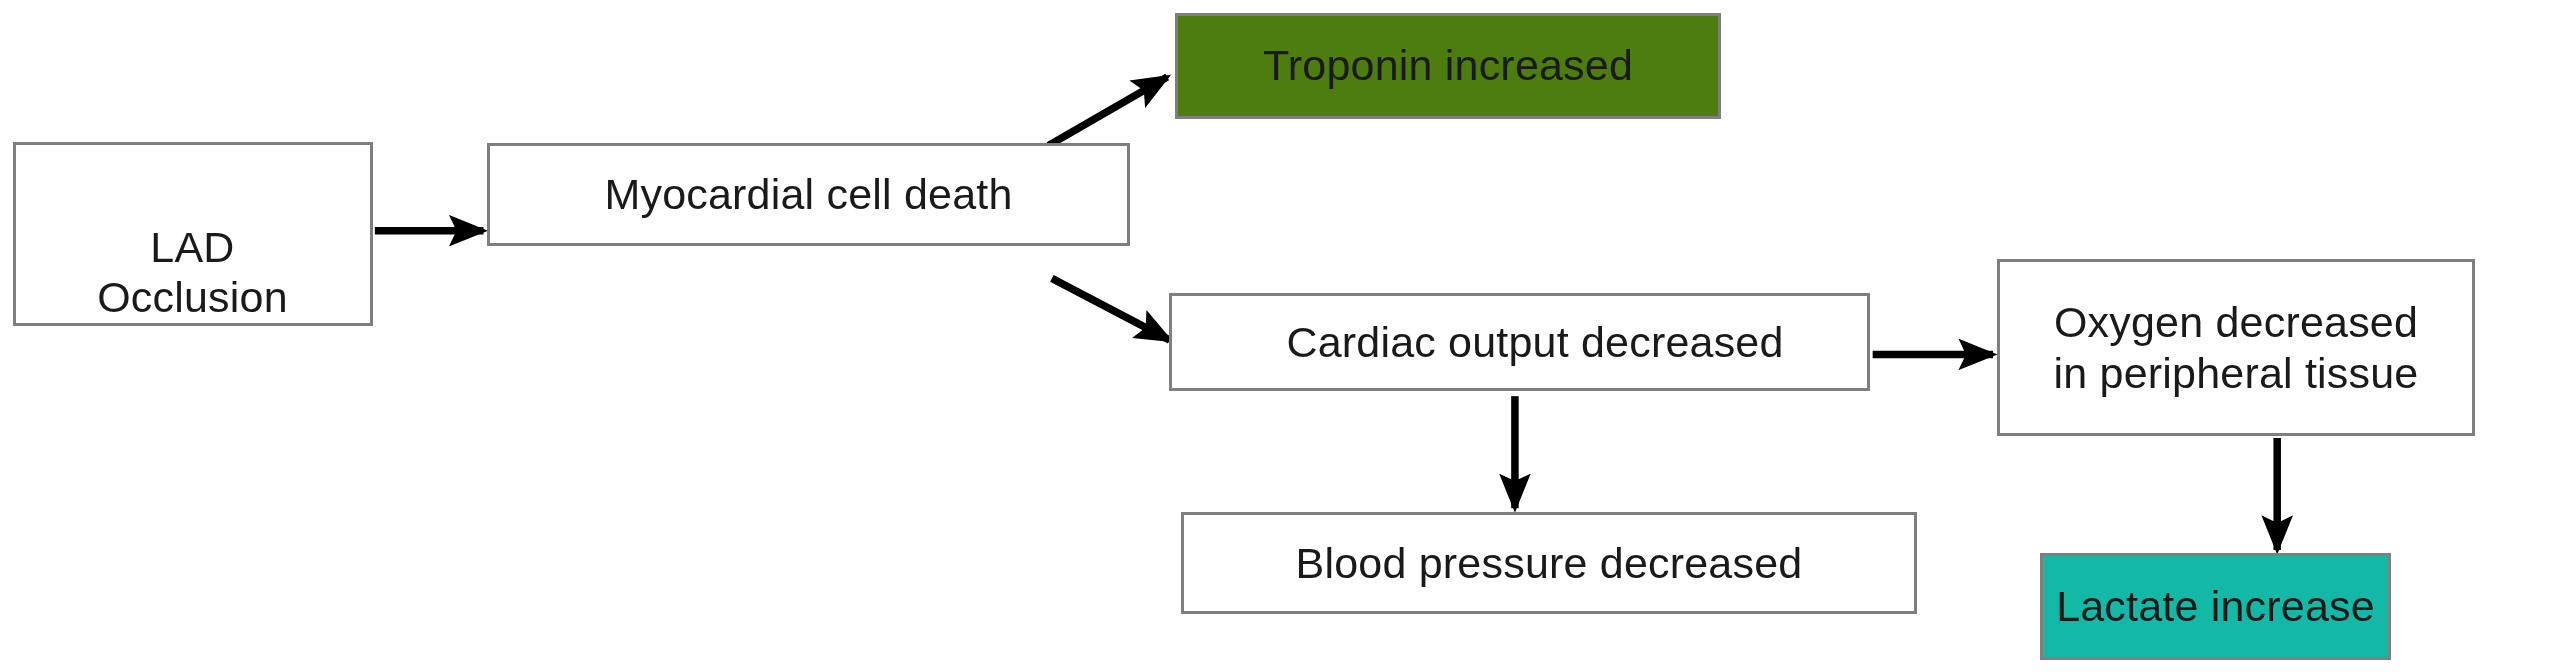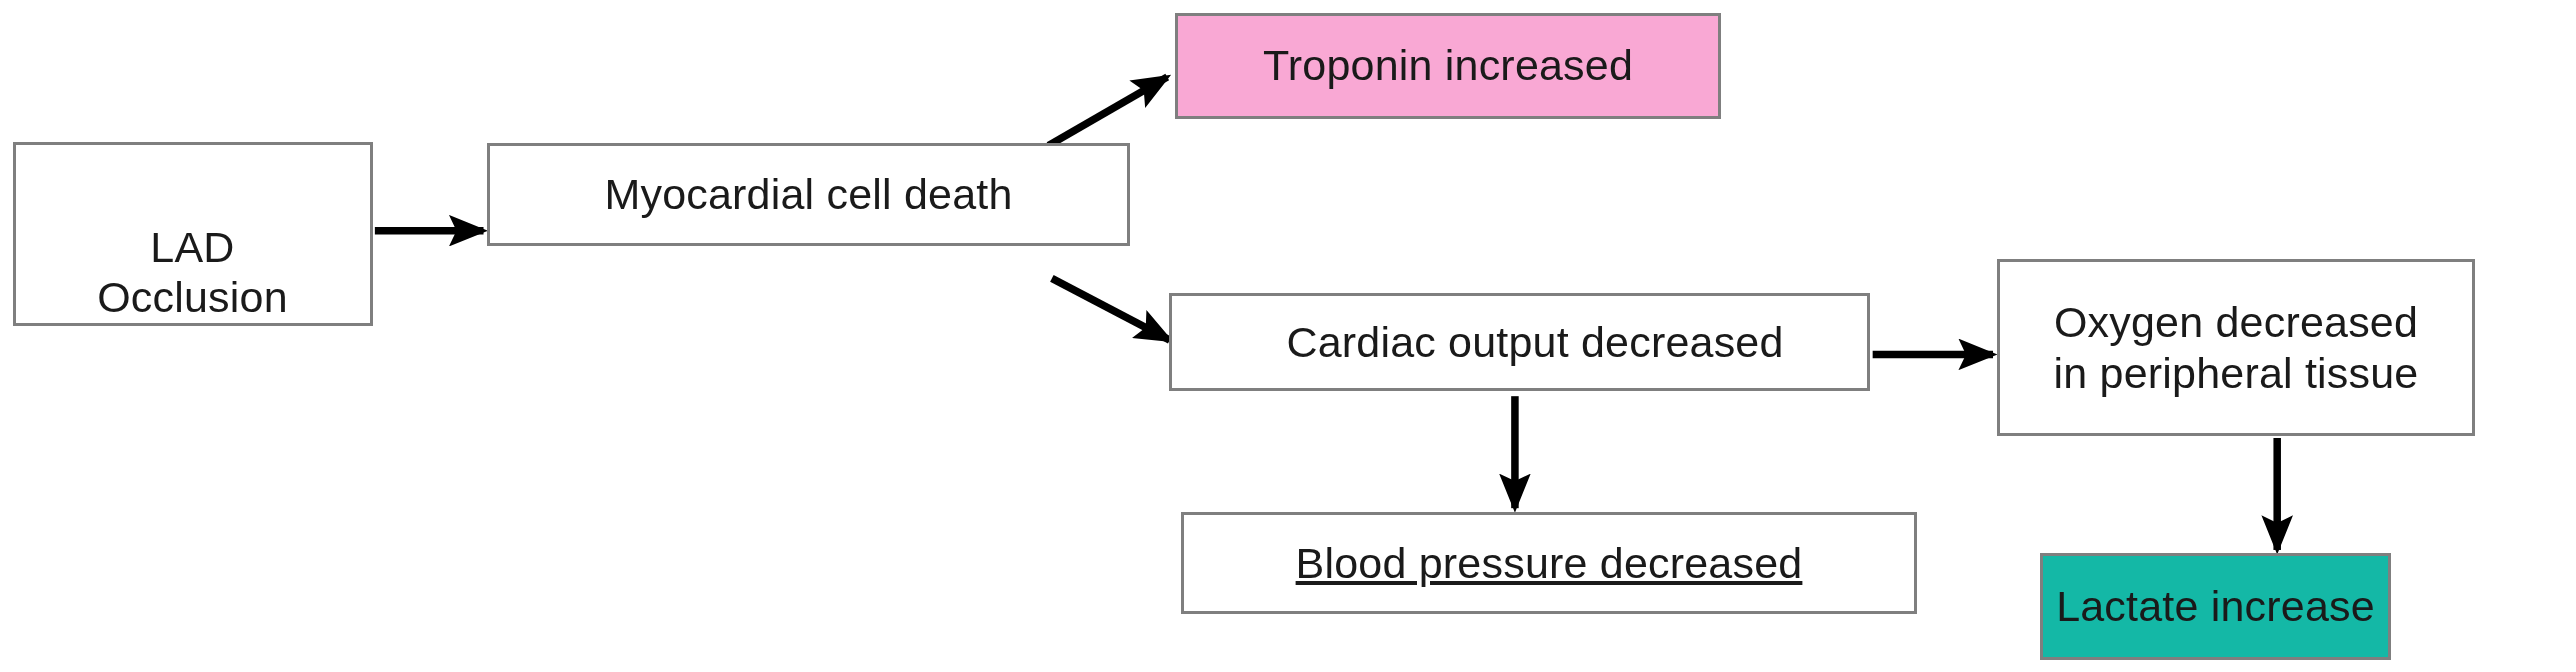--- a/index.html
+++ b/index.html
@@ -64,27 +64,27 @@
   </svg>
 
   <div id="node-layer">
       <div class="node" style="left: 12.5px; top: 142px; width: 360px; height: 184px; font-size: 43px; border-color: rgb(127, 127, 127); background: rgb(255, 255, 255); color: rgb(26, 26, 26); align-items: flex-end;">
         <span class="label">LAD
 Occlusion</span>
       </div>
       <div class="node" style="left: 487px; top: 143px; width: 643px; height: 103px; font-size: 43px; border-color: rgb(127, 127, 127); background: rgb(255, 255, 255); color: rgb(26, 26, 26);">
         <span class="label">Myocardial cell death</span>
       </div>
-      <div class="node" style="left: 1175px; top: 12.5px; width: 546px; height: 106px; font-size: 43px; border-color: rgb(127, 127, 127); background: #f9a8d4; color: rgb(26, 26, 26);">
+      <div class="node" style="left: 1175px; top: 12.5px; width: 546px; height: 106px; font-size: 43px; border-color: rgb(127, 127, 127); background: #4d7c0f; color: rgb(26, 26, 26);">
         <span class="label">Troponin increased</span>
       </div>
       <div class="node" style="left: 1169px; top: 293px; width: 701px; height: 98px; font-size: 43px; border-color: rgb(127, 127, 127); background: rgb(255, 255, 255); color: rgb(26, 26, 26); padding-left: 31px;">
         <span class="label">Cardiac output decreased</span>
       </div>
-      <div class="node" style="left: 1181px; top: 512px; width: 736px; height: 102px; font-size: 43px; border-color: rgb(127, 127, 127); background: rgb(255, 255, 255); color: rgb(26, 26, 26); text-decoration: underline;">
+      <div class="node" style="left: 1181px; top: 512px; width: 736px; height: 102px; font-size: 43px; border-color: rgb(127, 127, 127); background: rgb(255, 255, 255); color: rgb(26, 26, 26);">
         <span class="label">Blood pressure decreased</span>
       </div>
       <div class="node" style="left: 1997px; top: 259px; width: 478px; height: 177px; font-size: 43px; border-color: rgb(127, 127, 127); background: rgb(255, 255, 255); color: rgb(26, 26, 26);">
         <span class="label">Oxygen decreased
 in peripheral tissue</span>
       </div>
       <div class="node" style="left: 2040px; top: 553px; width: 351px; height: 107px; font-size: 43px; border-color: rgb(127, 127, 127); background: #14b8a6; color: rgb(26, 26, 26);">
         <span class="label">Lactate increase</span>
       </div>
     </div>

